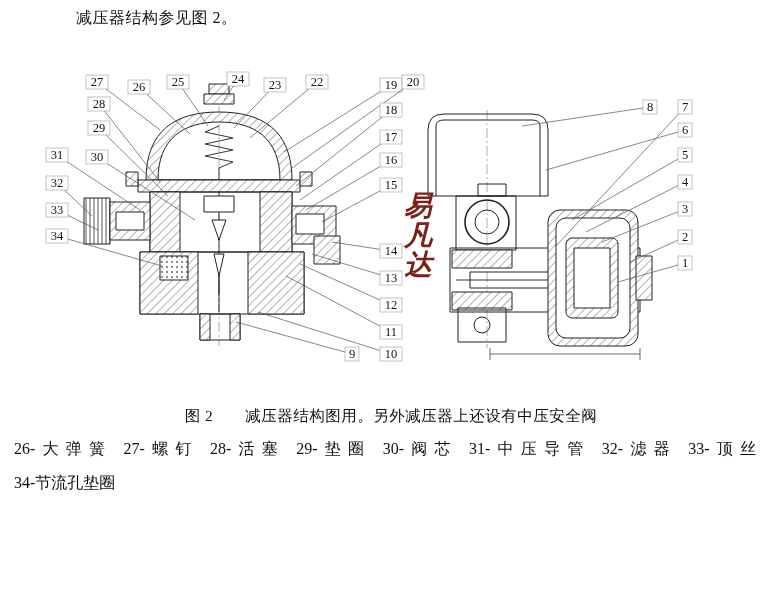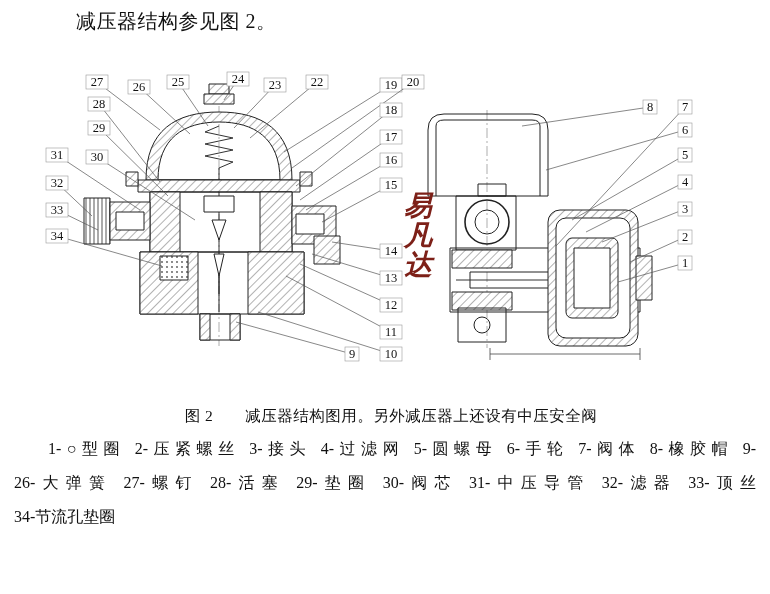--- a/index.html
+++ b/index.html
@@ -3,21 +3,21 @@
 <meta charset="utf-8">
 <style>
   html,body{margin:0;padding:0;}
   body{
     width:770px;height:594px;position:relative;background:#ffffff;
     font-family:"Liberation Serif","DejaVu Serif",serif;color:#111;
     overflow:hidden;
   }
   .intro{
     position:absolute;left:76px;top:8px;margin:0;
-    font-size:20px;letter-spacing:.5px;
+    font-size:16px;letter-spacing:.5px;
   }
   .figure-area{
     position:absolute;left:0;top:70px;width:770px;height:320px;
   }
   .figure-area svg{display:block;width:770px;height:320px;}
   .caption{
     position:absolute;left:0;top:400px;width:770px;margin:6px;
     text-align:center;font-size:15.5px;letter-spacing:.5px;
   }
   .parts-list{
@@ -240,16 +240,15 @@
         <line x1="685" y1="193" x2="618" y2="212" stroke="#555" stroke-width="0.7"></line>
         <rect x="678" y="186" width="14" height="14" fill="#ffffff" stroke="#999" stroke-width="0.6"></rect>
         <text x="685" y="197" text-anchor="middle" class="callout">1</text>
       </g>
   </svg>
 </div>
 
 <p class="caption">图 2　　减压器结构图用。另外减压器上还设有中压安全阀</p>
 
 <div class="parts-list">
-  <div class="pl-line pl-just pl-indent">1-○型圈 2-压紧螺丝 3-接头 4-过滤网 5-圆螺母 6-手轮 7-阀体 8-橡胶帽 9-</div>
   <div class="pl-line pl-just">26-大弹簧 27-螺钉 28-活塞 29-垫圈 30-阀芯 31-中压导管 32-滤器 33-顶丝</div>
   <div class="pl-line">34-节流孔垫圈</div>
 </div>
 
 </body></html>

